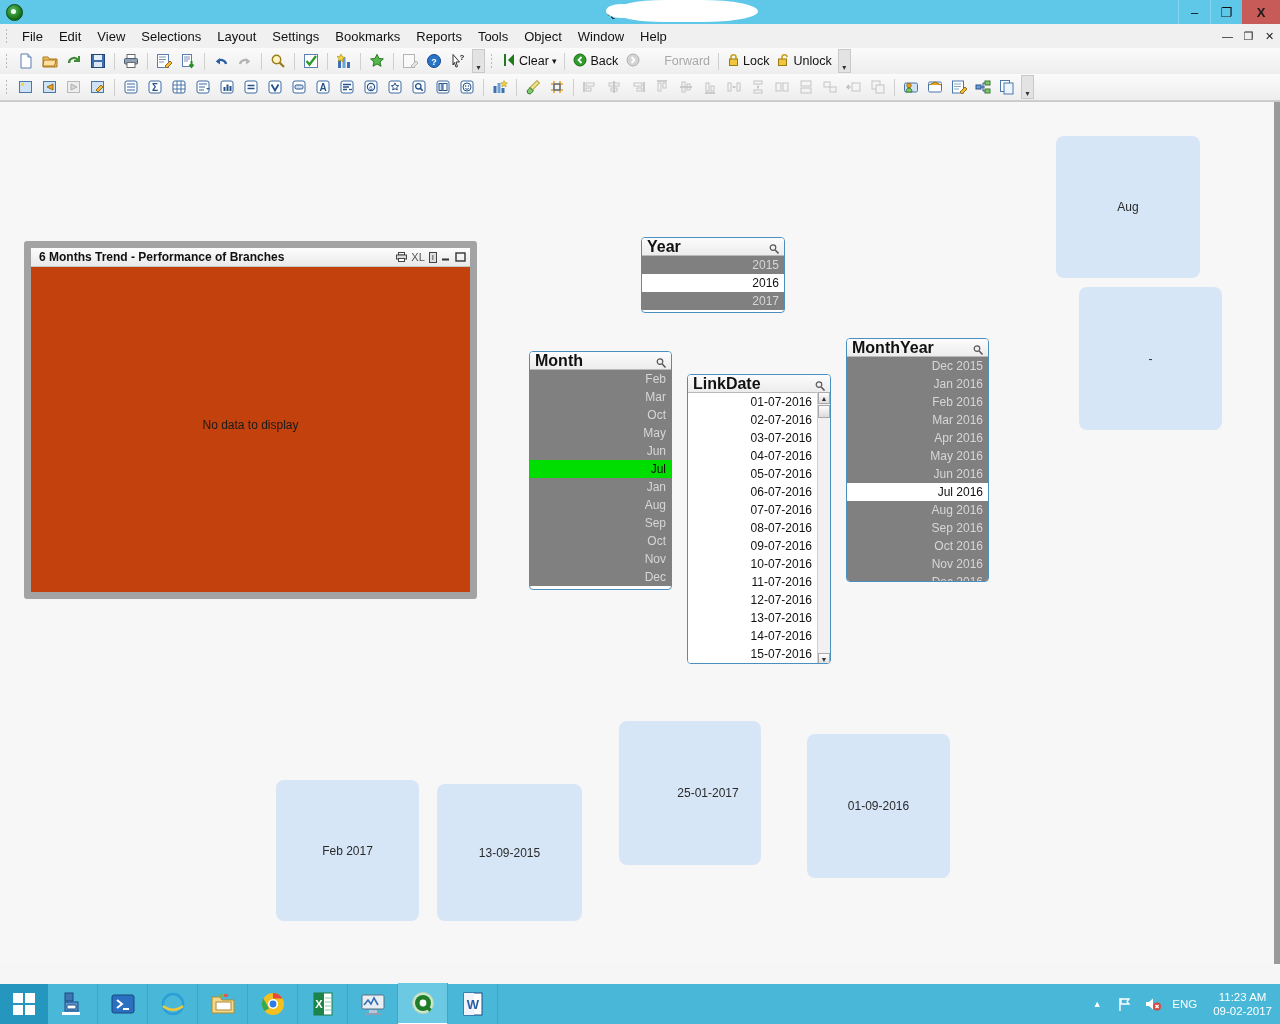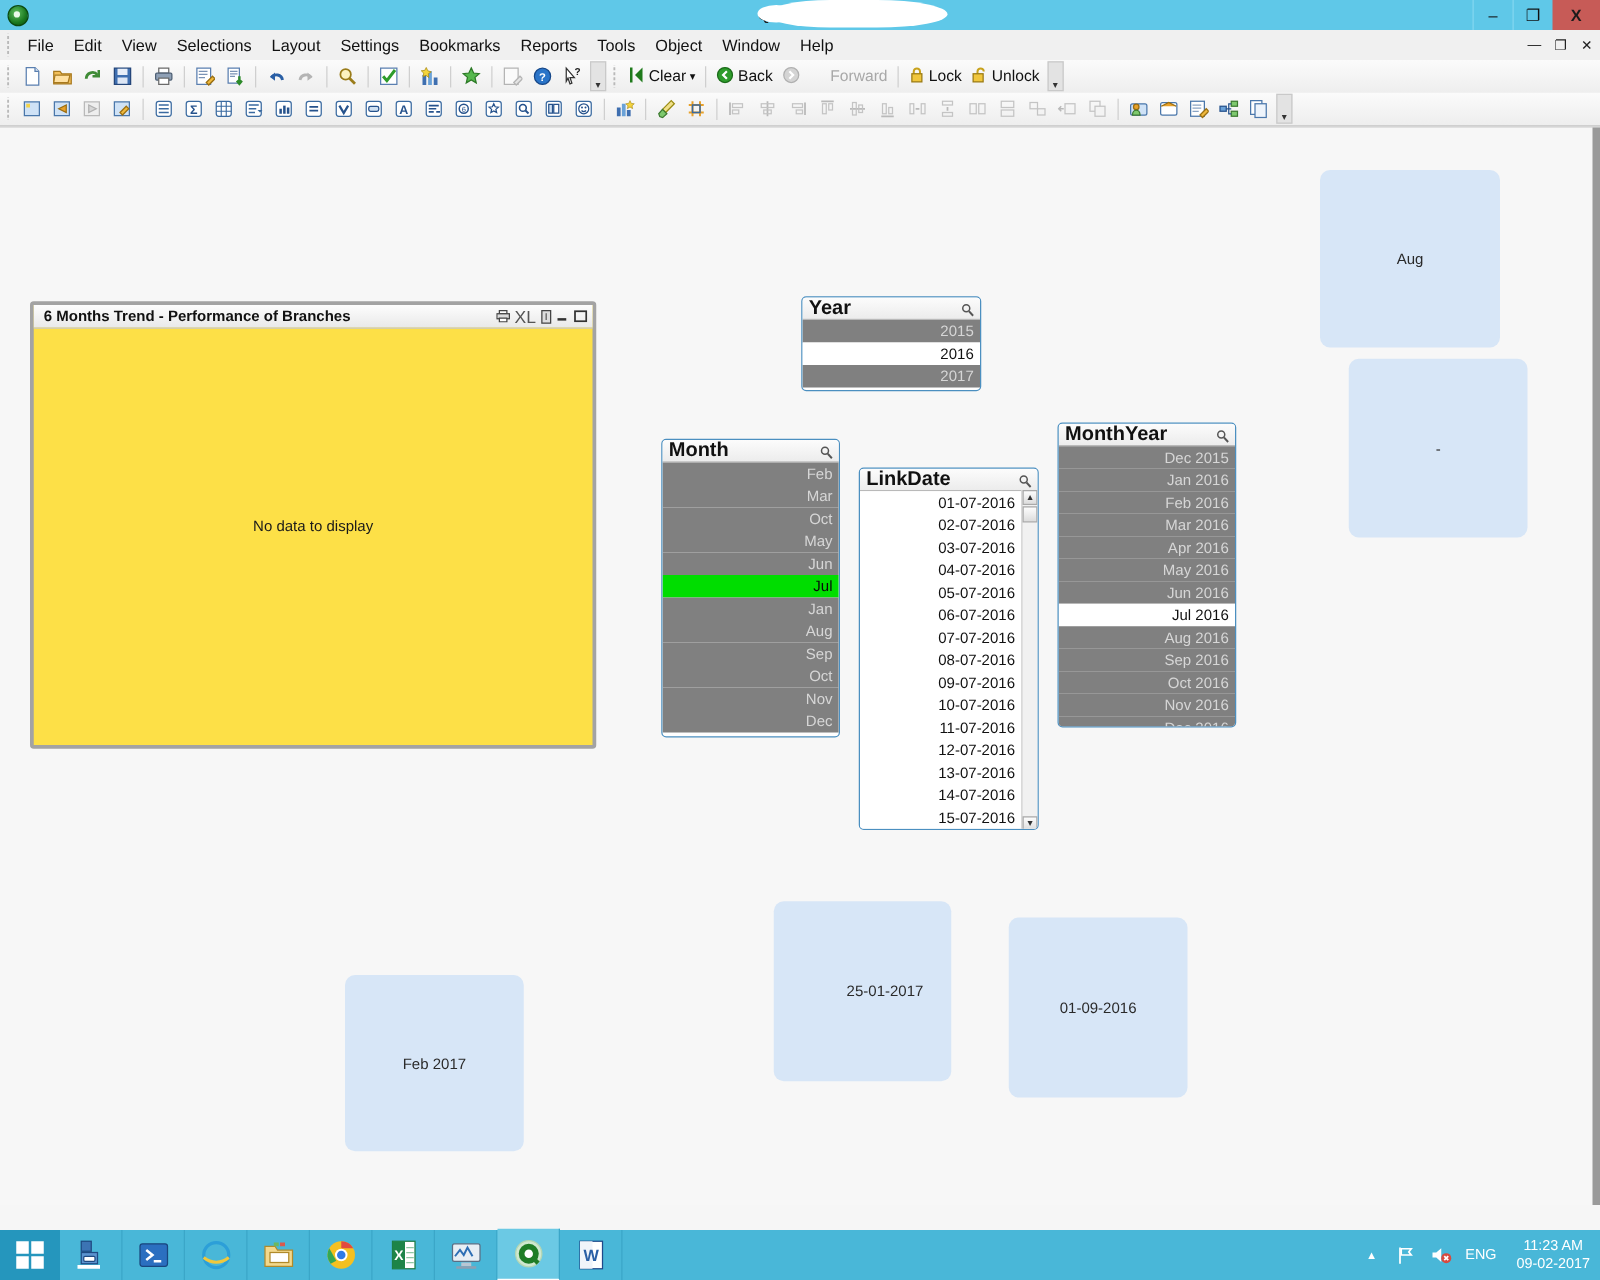--- a/index.html
+++ b/index.html
@@ -98,21 +98,21 @@
     background:#f7f7f7;
     border-top:1px solid #cacaca;
   }
   .sheet-scroll-v{
     position:absolute;right:0;top:0;width:6px;height:862px;background:#9a9a9a;
   }
 
   
   .chart-obj{
     position:absolute;left:24px;top:139px;width:453px;height:358px;
-    background:#fde047;border:3px solid #a3a3a3;border-radius:3px;
+    background:#c2410c;border:7px solid #a3a3a3;border-radius:3px;
     box-sizing:border-box;
   }
   .chart-caption{
     height:18px;background:linear-gradient(#fdfdfd,#e9e9e9);
     border-bottom:1px solid #c8c8c8;
     display:flex;align-items:center;padding:0 4px 0 8px;
   }
   .chart-title{font-size:12px;font-weight:bold;color:#111;letter-spacing:0px;flex:1;white-space:nowrap;}
   .cap-icons{display:flex;align-items:center;gap:4px;color:#333;}
   .cap-ic{font-size:10px;line-height:10px;color:#333;display:flex;align-items:center;}
@@ -685,21 +685,21 @@
       <div class="chart-caption">
         <div class="chart-title">6 Months Trend - Performance of Branches</div>
         <div class="cap-icons">
           <span class="cap-ic">
             <svg width="11" height="10" viewBox="0 0 11 10">
                 <rect x="2.5" y="0.5" width="6" height="2.5" fill="#fff" stroke="#444"></rect>
                 <rect x="0.5" y="3" width="10" height="4" fill="#dcdcdc" stroke="#444"></rect>
                 <rect x="2.5" y="6.5" width="6" height="3" fill="#fff" stroke="#444"></rect>
               </svg>
           </span>
-          <span class="cap-ic" style="font-size:14px;color:#555;">XL</span>
+          <span class="cap-ic" style="font-size:11px;color:#555;">XL</span>
           <span class="cap-box">I</span>
           <span class="cap-ic">
             <svg width="10" height="10" viewBox="0 0 10 10">
                 <rect x="1" y="6.5" width="7" height="2" fill="#333"></rect>
               </svg>
           </span>
           <span class="cap-ic">
             <svg width="11" height="10" viewBox="0 0 11 10">
                 <rect x="1" y="1" width="9" height="8" fill="none" stroke="#333" stroke-width="1.4"></rect>
               </svg>
@@ -817,20 +817,23 @@
     </div>
 
     <div class="textobj" style="left:1056px;top:34px;width:144px;height:142px;">
         <span>Aug</span>
       </div>
     <div class="textobj" style="left:1079px;top:185px;width:143px;height:143px;">
         <span>-</span>
       </div>
     <div class="textobj" style="left:276px;top:678px;width:143px;height:141px;">
         <span>Feb 2017</span>
+      </div>
+    <div class="textobj" style="left:437px;top:682px;width:145px;height:137px;">
+        <span>13-09-2015</span>
       </div>
     <div class="textobj" style="left:619px;top:619px;width:142px;height:144px;padding-left:36px;">
         <span>25-01-2017</span>
       </div>
     <div class="textobj" style="left:807px;top:632px;width:143px;height:144px;">
         <span>01-09-2016</span>
       </div>
 
     <div class="sheet-scroll-v"></div>
   </div>

